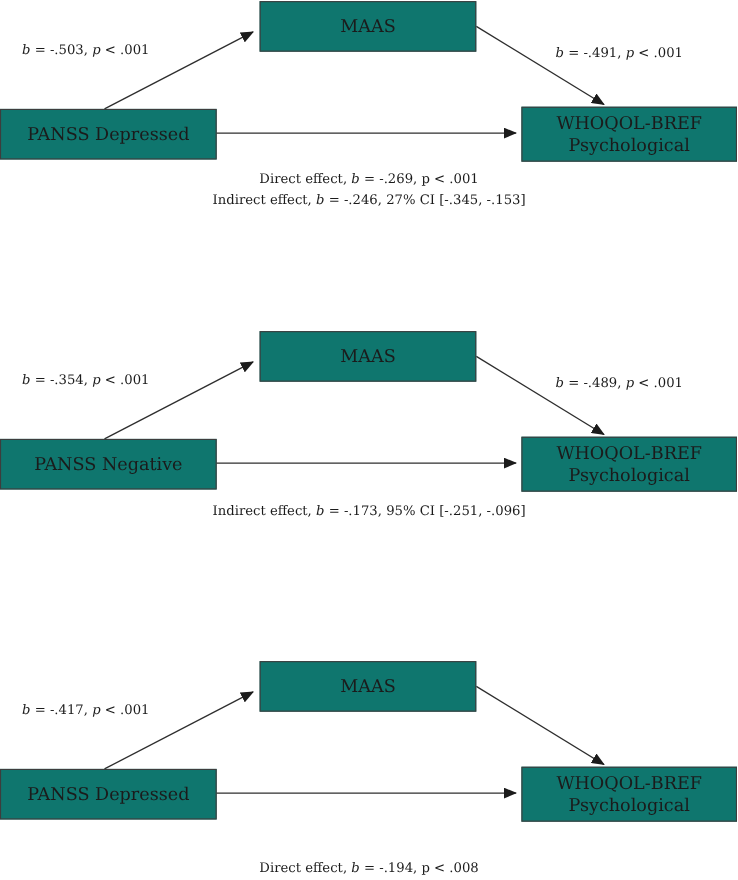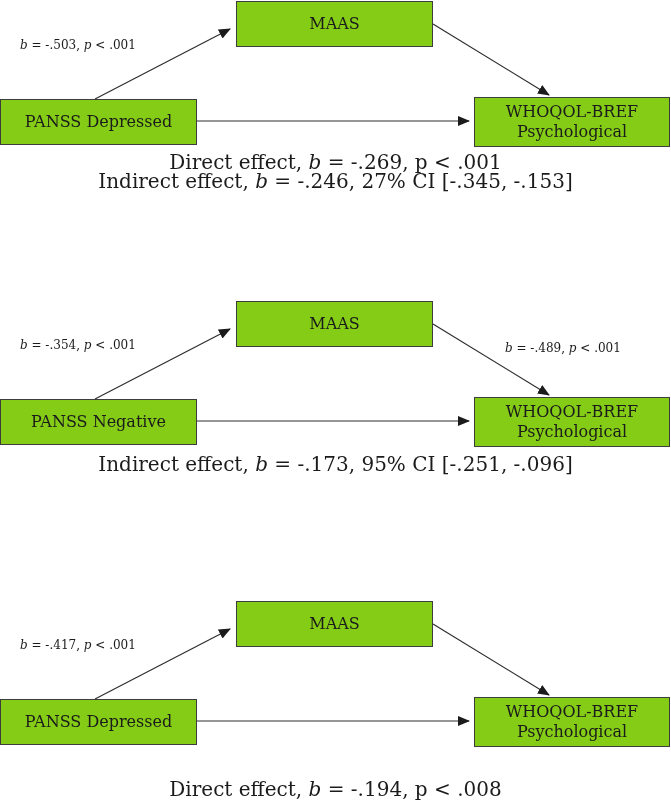--- a/index.html
+++ b/index.html
@@ -5,33 +5,33 @@
   html,body{margin:0;padding:0;background:#ffffff;}
   .figure{
     position:relative;width:671px;height:800px;background:#ffffff;
     font-family:"DejaVu Serif", serif;color:#1b1b1b;overflow:hidden;
   }
   .arrows{position:absolute;left:0;top:0;width:671px;height:800px;}
   .arrows line{stroke:#2e2e2e;stroke-width:1.2;}
   .panel{position:absolute;left:0;width:671px;height:300px;}
   #panel0{top:0;}  #panel1{top:300px;}  #panel2{top:600px;}
   .box{
-    position:absolute;border:1px solid #3d3d3d;background:#84cc16;
+    position:absolute;border:1px solid #3d3d3d;background:#0f766e;
     display:flex;flex-direction:column;align-items:center;justify-content:center;
     text-align:center;font-size:16px;line-height:20px;
   }
   .mediator{left:236px;top:1px;width:195px;height:44px;}
   .predictor{left:0px;top:99px;width:195px;height:44px;}
   .outcome{left:474px;top:97px;width:194px;height:48px;}
   .coef{position:absolute;font-size:12px;white-space:pre;}
   .coef i, .effline i{font-style:italic;}
   .label-a{left:20px;top:38px;}
   .label-b{left:505px;top:41px;}
   .effects{position:absolute;left:0;top:153px;width:671px;text-align:center;
-           font-size:20px;line-height:19px;}
+           font-size:12px;line-height:19px;}
   #panel1 .effects{top:155px;}
   #panel2 .effects{top:159px;margin-top:21px;}
   .effline{white-space:pre;display:block;}
 </style>
 </head>
 <body>
 
 <div class="figure">
 
   <svg class="arrows" width="671" height="800" viewBox="0 0 671 800" xmlns="http://www.w3.org/2000/svg">
@@ -59,20 +59,21 @@
       <span>MAAS</span>
     </div>
     <div class="box predictor">
       <span>PANSS Depressed</span>
     </div>
     <div class="box outcome">
       <span>WHOQOL-BREF</span>
       <span>Psychological</span>
     </div>
     <span class="coef label-a"><i>b</i><span> = -.503, </span><i>p</i><span> &lt; .001</span></span>
+    <span class="coef label-b"><i>b</i><span> = -.491, </span><i>p</i><span> &lt; .001</span></span>
     <div class="effects">
       <span class="effline"><span>Direct effect, </span><i>b</i><span> = -.269, p &lt; .001</span></span>
       <span class="effline"><span>Indirect effect, </span><i>b</i><span> = -.246, 27% CI [-.345, -.153]</span></span>
     </div>
   </div>
 
   <div class="panel" id="panel1">
     <div class="box mediator">
       <span>MAAS</span>
     </div>

